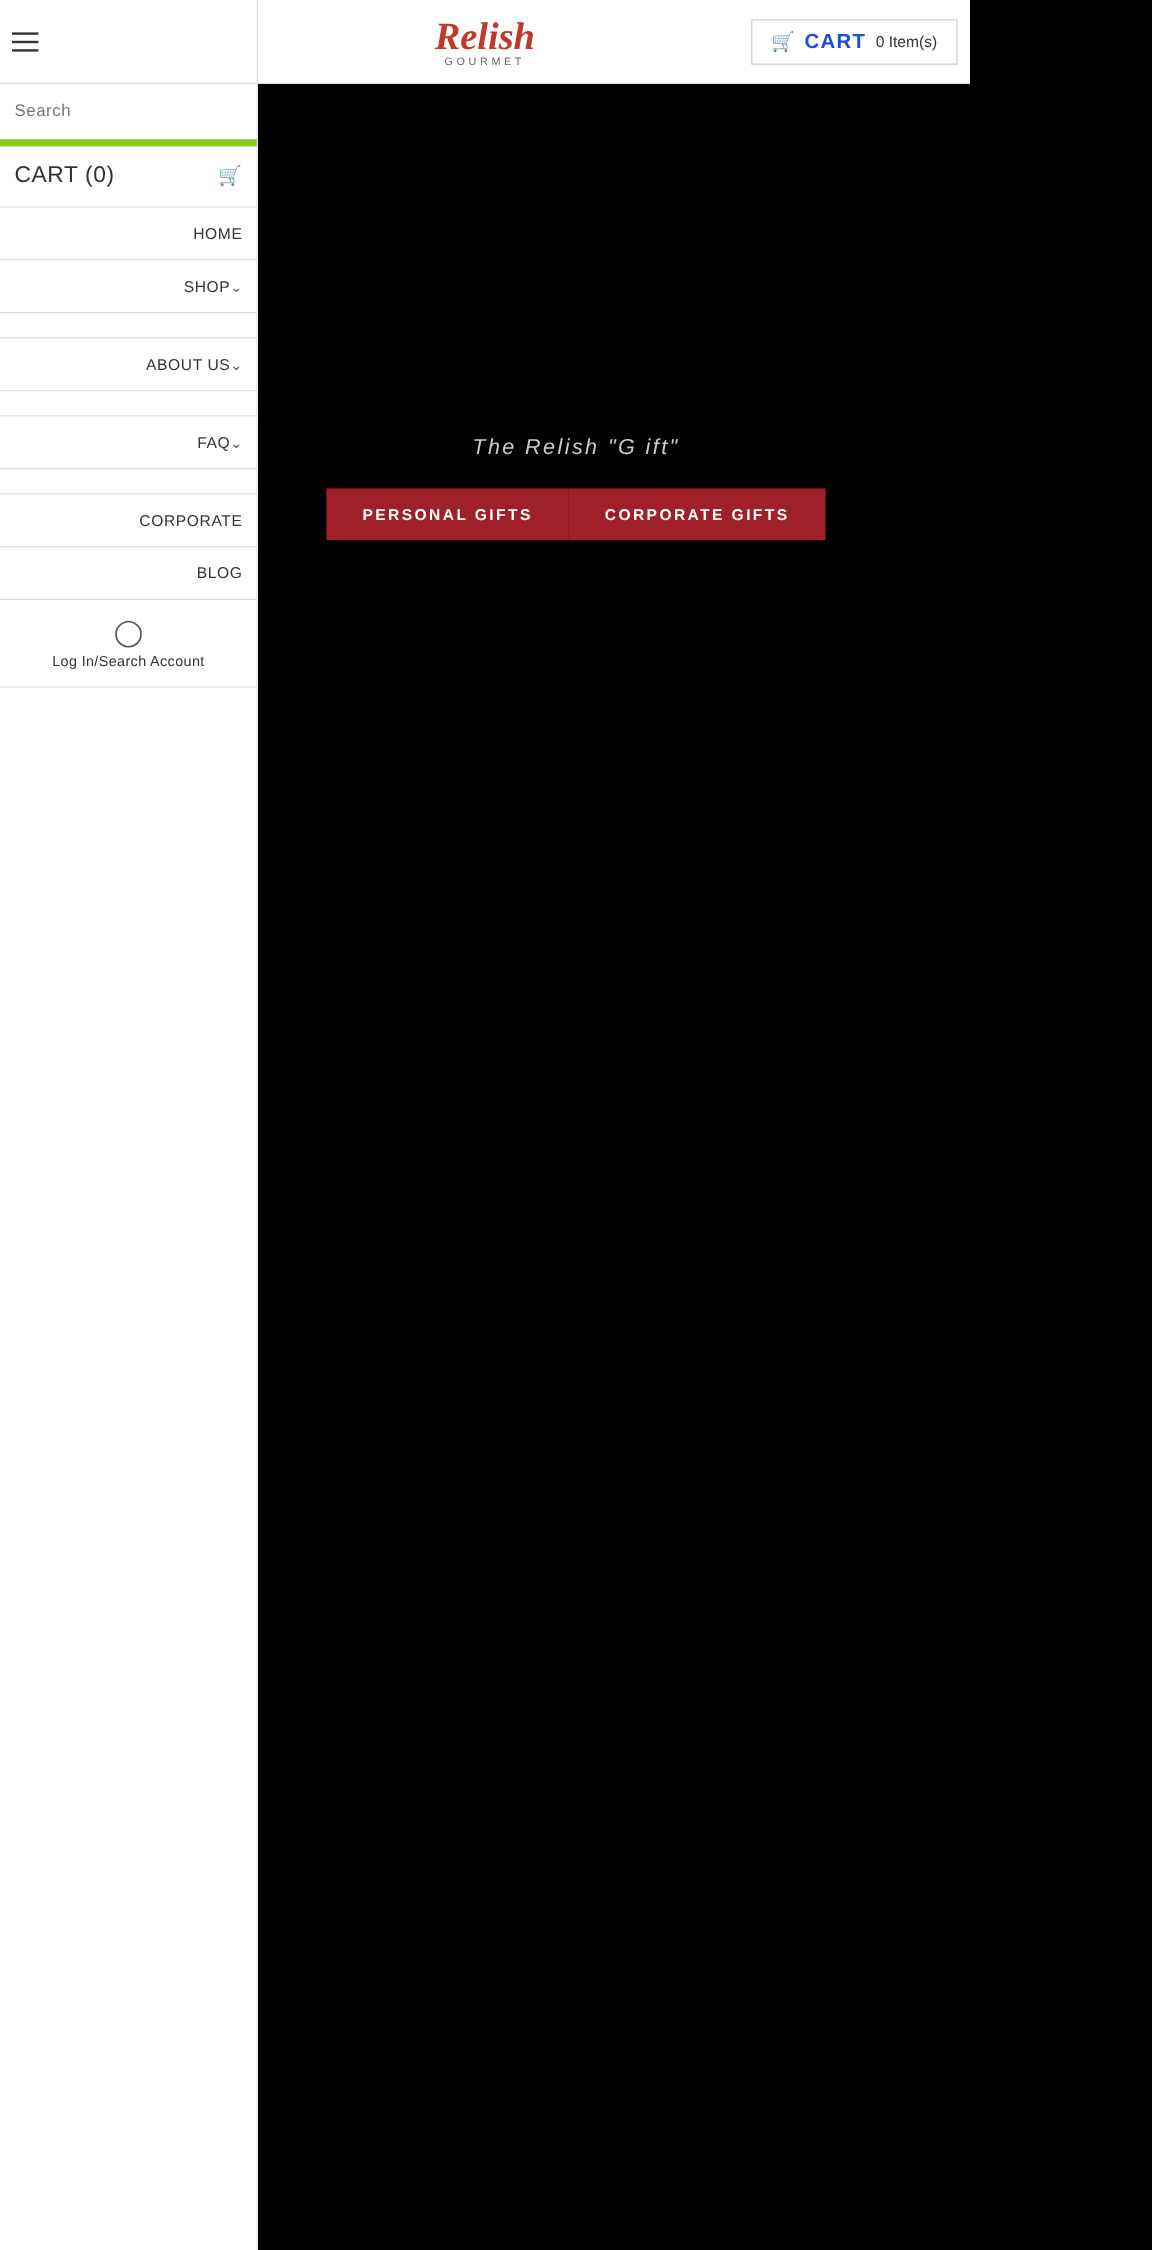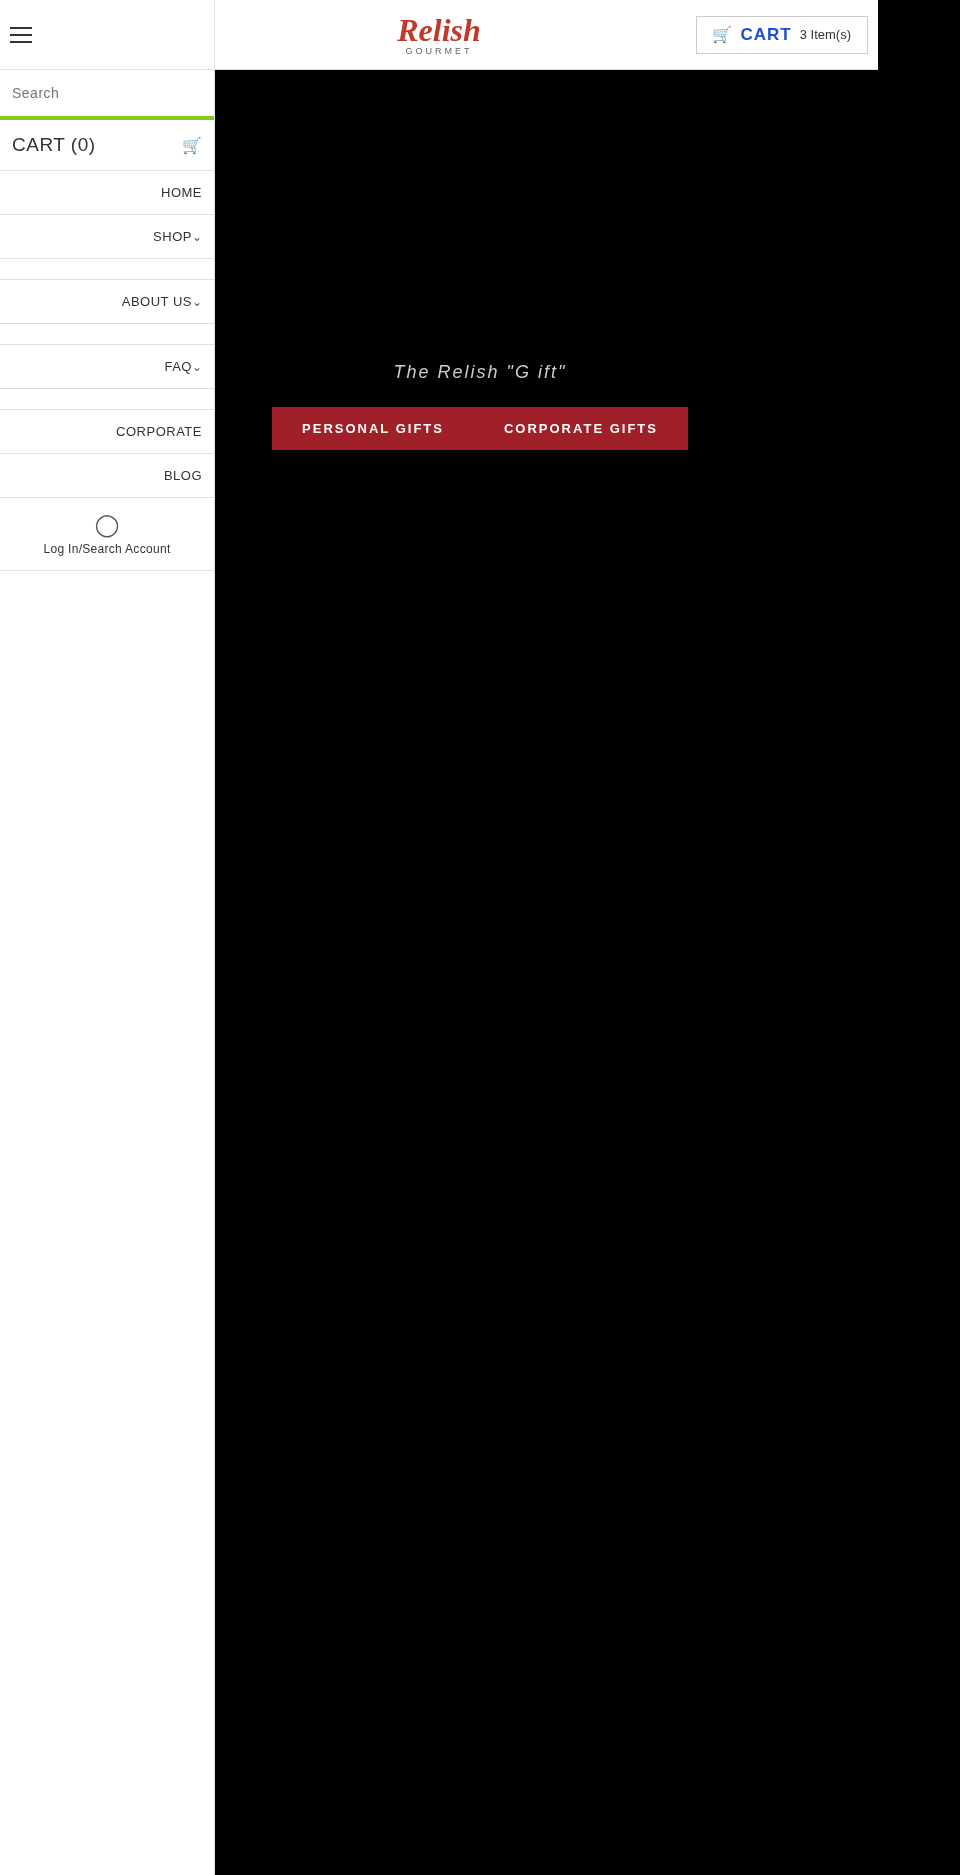--- a/index.html
+++ b/index.html
@@ -10,21 +10,21 @@
       position: relative;
       overflow-x: hidden;
       background: #000;
     }
 
     
     .header {
       position: fixed;
       top: 0;
       left: 0;
-      width: 878px;
+      width: 808px;
       height: 70px;
       background: #fff;
       display: flex;
       align-items: center;
       z-index: 100;
       border-bottom: 1px solid #ddd;
     }
     .header-menu-icon {
       width: 40px;
       height: 70px;
@@ -121,21 +121,21 @@
     .sidebar-top-bar {
       height: 70px;
       display: flex;
       align-items: center;
       padding: 0 10px;
       border-bottom: 1px solid #e0e0e0;
     }
 
     .sidebar-search {
       padding: 14px 12px;
-      border-bottom: 4px solid #84cc16;
+      border-bottom: 6px solid #84cc16;
     }
     .sidebar-search input {
       width: 100%;
       border: none;
       outline: none;
       font-size: 14px;
       color: #555;
       background: transparent;
       letter-spacing: 0.5px;
     }
@@ -340,21 +340,21 @@
   </nav>
 
   <div class="header-logo">
     <span class="logo-text">Relish</span>
     <span class="logo-sub">GOURMET</span>
   </div>
 
   <div class="header-cart">
     <span class="cart-icon-small">🛒</span>
     <span class="cart-label">CART</span>
-    <span class="cart-count">3 Item(s)</span>
+    <span class="cart-count">0 Item(s)</span>
   </div>
 </div>
 
 <div class="main-content">
   <div class="hero-area">
     <div class="hero-tagline">The Relish "G  ift"</div>
     <div class="hero-buttons">
       <button class="btn-hero">PERSONAL GIFTS</button>
       <button class="btn-hero">CORPORATE GIFTS</button>
     </div>

